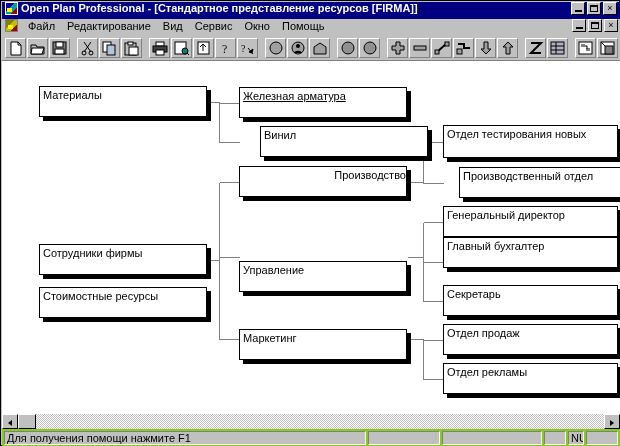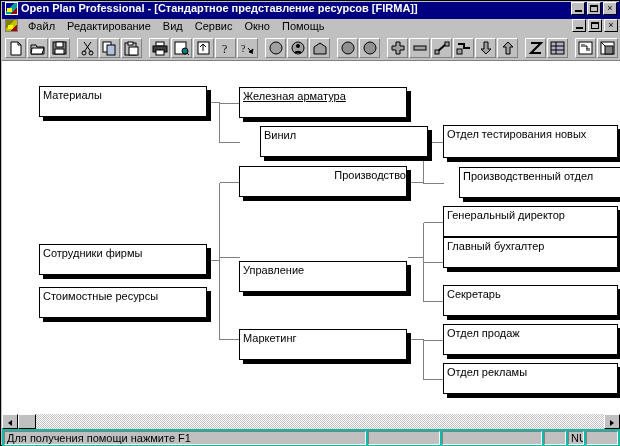--- a/index.html
+++ b/index.html
@@ -114,21 +114,21 @@
   .sb-thumb{
     position:absolute;left:0;top:0;width:18px;height:15px;background:#c0c0c0;
     border-top:1px solid #fff;border-left:1px solid #fff;
     border-right:1px solid #000;border-bottom:1px solid #000;
     box-sizing:border-box;
   }
 
   
   .statusbar{
     position:absolute;left:1px;top:428px;width:618px;height:17px;
-    background:#14b8a6;display:flex;align-items:center;gap:2px;
+    background:#84cc16;display:flex;align-items:center;gap:2px;
     padding:1px 2px;box-sizing:border-box;
   }
   .sp{
     height:14px;background:#c0c0c0;box-sizing:border-box;
     border-top:1px solid #808080;border-left:1px solid #808080;
     border-right:1px solid #fff;border-bottom:1px solid #fff;
     font-size:11px;color:#000;padding:0 2px;line-height:13px;white-space:nowrap;
     overflow:hidden;
   }
   .sp-msg{flex:1;}

